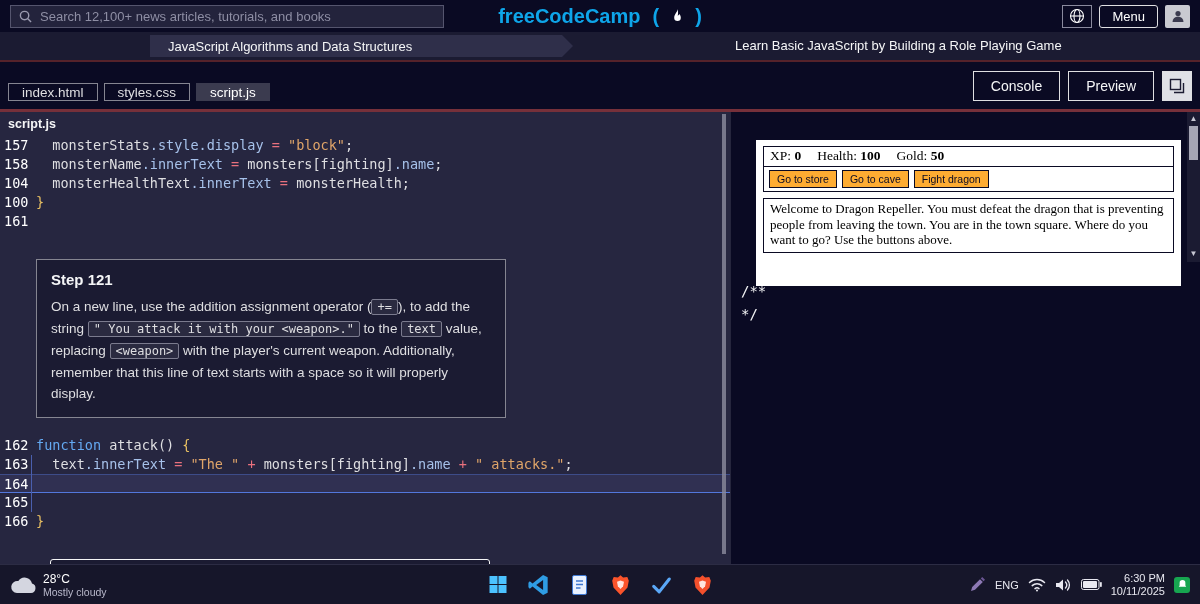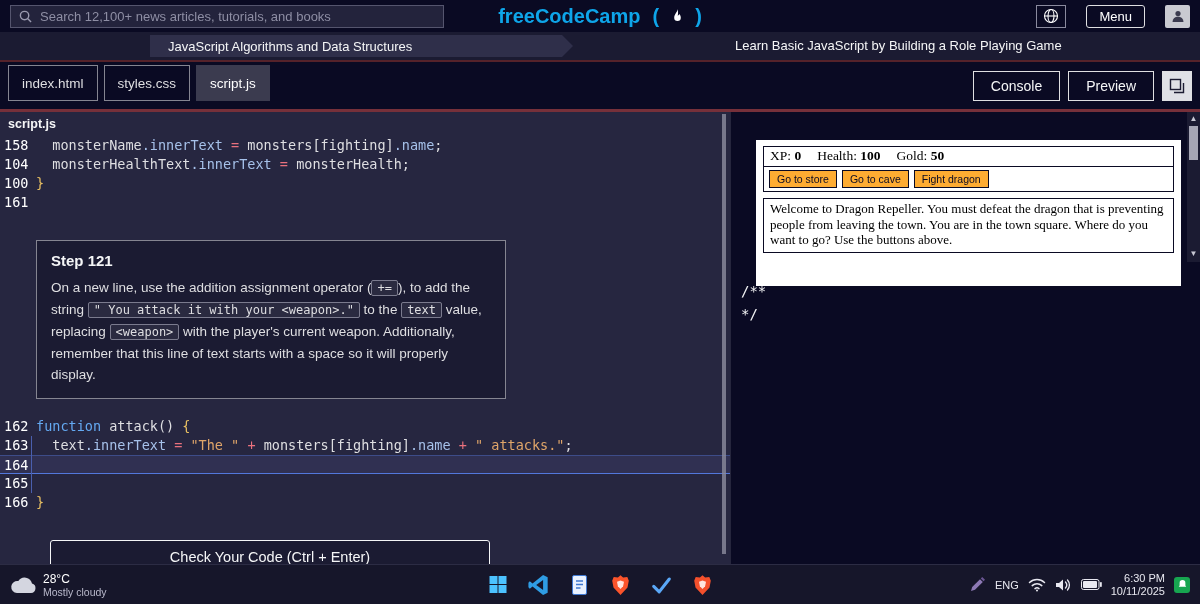--- a/index.html
+++ b/index.html
@@ -4,35 +4,35 @@
 <style>
   *{margin:0;padding:0;box-sizing:border-box}
   html,body{width:1200px;height:604px;overflow:hidden;background:#0a0a23;font-family:"Liberation Sans",sans-serif}
 
   
   .topbar{height:32px;display:flex;align-items:center;padding:0 10px;background:#0a0a23;position:relative;z-index:5}
   .searchbox{display:flex;align-items:center;gap:8px;width:434px;height:23px;background:#23233c;border:1px solid #55556e;padding:0 8px}
   .searchbox input{flex:1;background:transparent;border:none;outline:none;color:#dfdfe2;font-size:13px;font-family:"Liberation Sans",sans-serif}
   .searchbox input::placeholder{color:#8e8ea4}
   .logo{position:absolute;left:50%;transform:translateX(-50%);display:flex;align-items:center;color:#0ea5e9;font-weight:bold;font-size:20px;gap:12px}
-  .topbar-right{margin-left:auto;display:flex;align-items:flex-end;gap:20px}
+  .topbar-right{margin-left:auto;display:flex;align-items:flex-end;gap:7px}
   .iconbtn{width:30px;height:23px;border:1px solid #8a8a9e;display:flex;align-items:center;justify-content:center;background:#0a0a23;cursor:pointer}
   .menubtn{height:23px;border:1px solid #dfdfe2;border-radius:3px;background:#0a0a23;color:#fff;font-size:13px;padding:0 12px;cursor:pointer;font-family:"Liberation Sans",sans-serif}
   .avatar{width:25px;height:23px;background:#c9cad1;display:flex;align-items:center;justify-content:center;border-radius:2px;cursor:pointer}
 
   
   .breadcrumb{height:28px;background:#1b1b32;position:relative}
   .bc-left{position:absolute;left:150px;top:3px;width:412px;height:22px;background:#2f2f4a;color:#f5f6f7;font-size:13px;display:flex;align-items:center;padding-left:18px;cursor:pointer}
   .bc-left:after{content:"";position:absolute;right:-11px;top:0;border-top:11px solid transparent;border-bottom:11px solid transparent;border-left:11px solid #2f2f4a}
   .bc-right{position:absolute;left:735px;top:6px;color:#f5f6f7;font-size:13px;cursor:pointer}
 
   
   .tabbar{height:52px;background:#0a0a23;border-top:2px solid #55222a;border-bottom:3px solid #76303a;position:relative;display:flex;align-items:flex-end;padding:0 8px 8px}
   .filetabs{display:flex;gap:6px}
-  .ftab{height:36px;padding:0 13px;display:flex;align-items:center;background:#0a0a23;border:1px solid #858591;color:#dfdfe2;font-size:13.5px;cursor:pointer;font-family:"Liberation Sans",sans-serif}
+  .ftab{height:18px;padding:0 13px;display:flex;align-items:center;background:#0a0a23;border:1px solid #858591;color:#dfdfe2;font-size:13.5px;cursor:pointer;font-family:"Liberation Sans",sans-serif}
   .ftab.active{background:#3b3b4f;border-color:#3b3b4f;color:#fff}
   .tab-actions{position:absolute;right:8px;bottom:8px;display:flex;gap:8px;align-items:center}
   .actbtn{height:30px;padding:0 17px;background:#0a0a23;border:1px solid #dfdfe2;color:#f5f6f7;font-size:14px;cursor:pointer;font-family:"Liberation Sans",sans-serif}
   .winbtn{width:30px;height:30px;background:#dfe0e6;border:1px solid #dfdfe2;display:flex;align-items:center;justify-content:center;cursor:pointer}
 
   
   .main{display:flex;height:452px}
   .editor-pane{width:730px;background:#262640;position:relative;overflow:hidden;flex:none}
   .filename{height:24px;display:flex;align-items:center;padding:0 8px;color:#f5f6f7;font-size:12.5px;font-weight:bold}
   .code-row{display:flex;height:19px;font-family:"DejaVu Sans Mono",monospace;font-size:13.5px;line-height:19px;cursor:text}
@@ -139,20 +139,24 @@
     </div>
   </div>
 </div>
 
 <div class="main">
 
   <div class="editor-pane">
     <div class="filename">script.js</div>
     <div id="code-top">
         <div class="code-row">
+          <span class="ln">157</span>
+          <span class="code-text"><span class="tok-pl">  monsterStats</span><span class="tok-pr">.style.display</span><span class="tok-pl"> </span><span class="tok-op">=</span><span class="tok-pl"> </span><span class="tok-st">"block"</span><span class="tok-pl">;</span></span>
+        </div>
+        <div class="code-row">
           <span class="ln">158</span>
           <span class="code-text"><span class="tok-pl">  monsterName</span><span class="tok-pr">.innerText</span><span class="tok-pl"> </span><span class="tok-op">=</span><span class="tok-pl"> monsters[fighting]</span><span class="tok-pr">.name</span><span class="tok-pl">;</span></span>
         </div>
         <div class="code-row">
           <span class="ln">104</span>
           <span class="code-text"><span class="tok-pl">  monsterHealthText</span><span class="tok-pr">.innerText</span><span class="tok-pl"> </span><span class="tok-op">=</span><span class="tok-pl"> monsterHealth;</span></span>
         </div>
         <div class="code-row">
           <span class="ln">100</span>
           <span class="code-text"><span class="tok-br">}</span></span>

